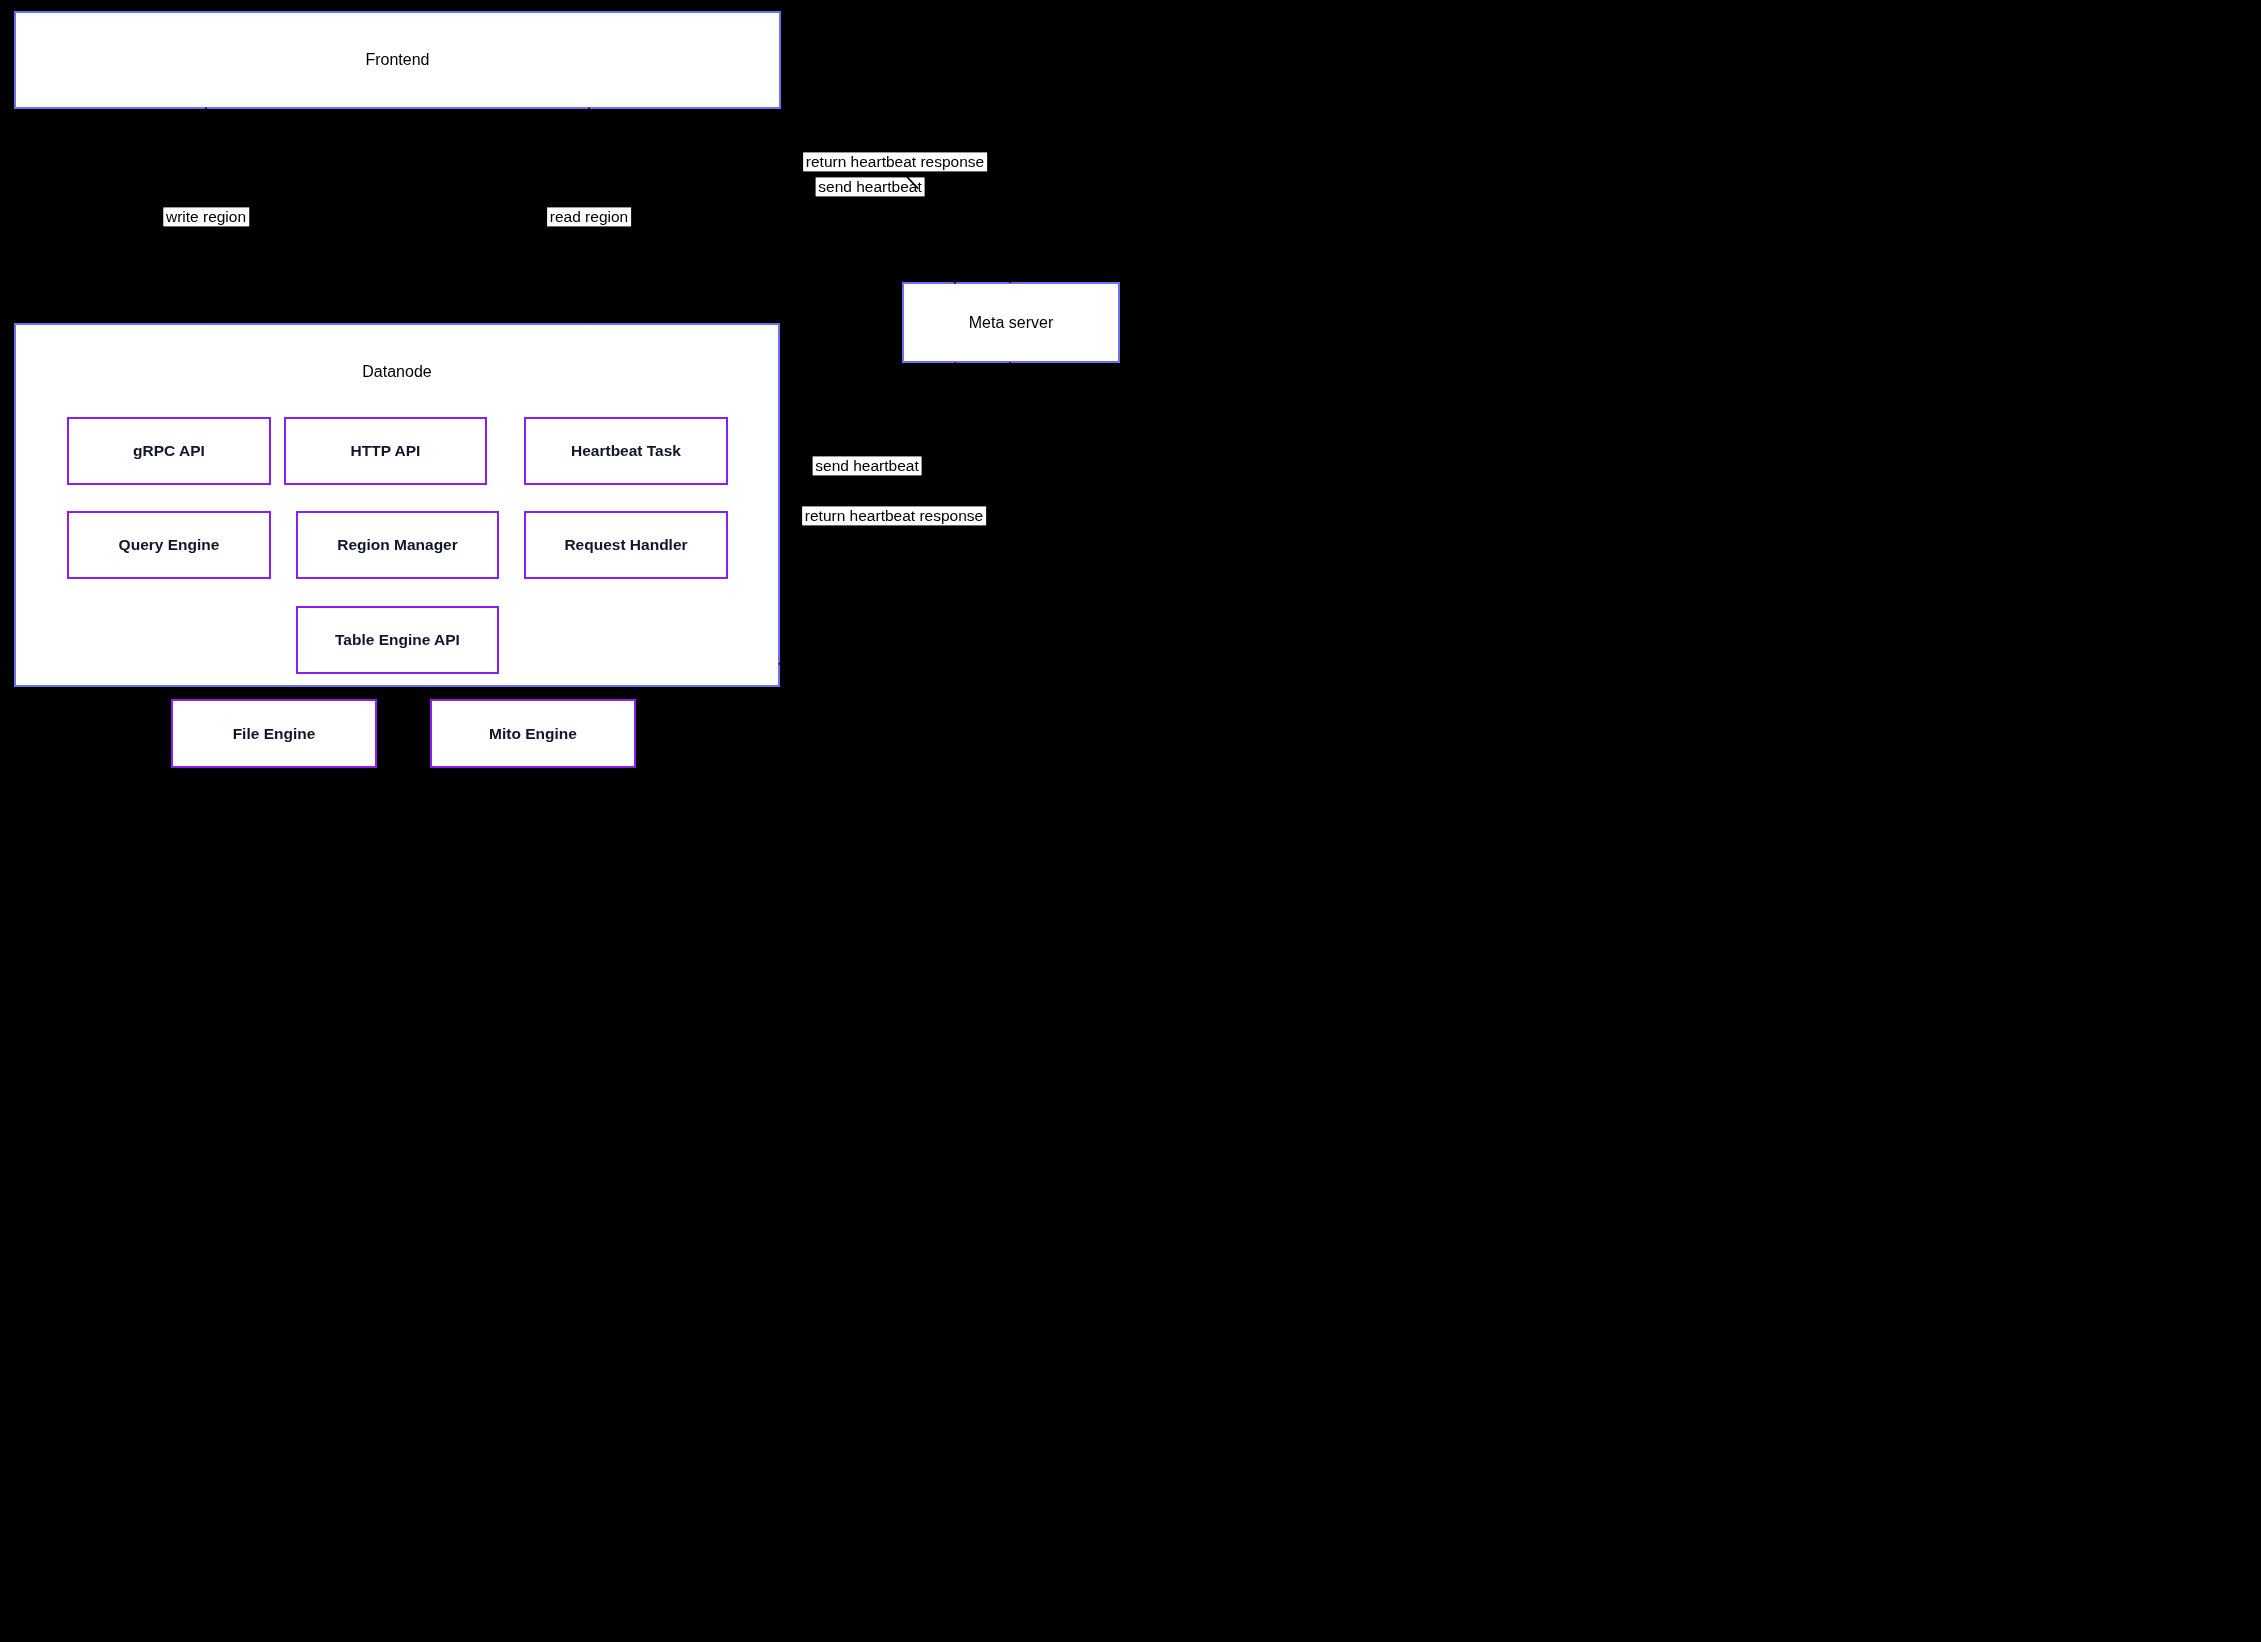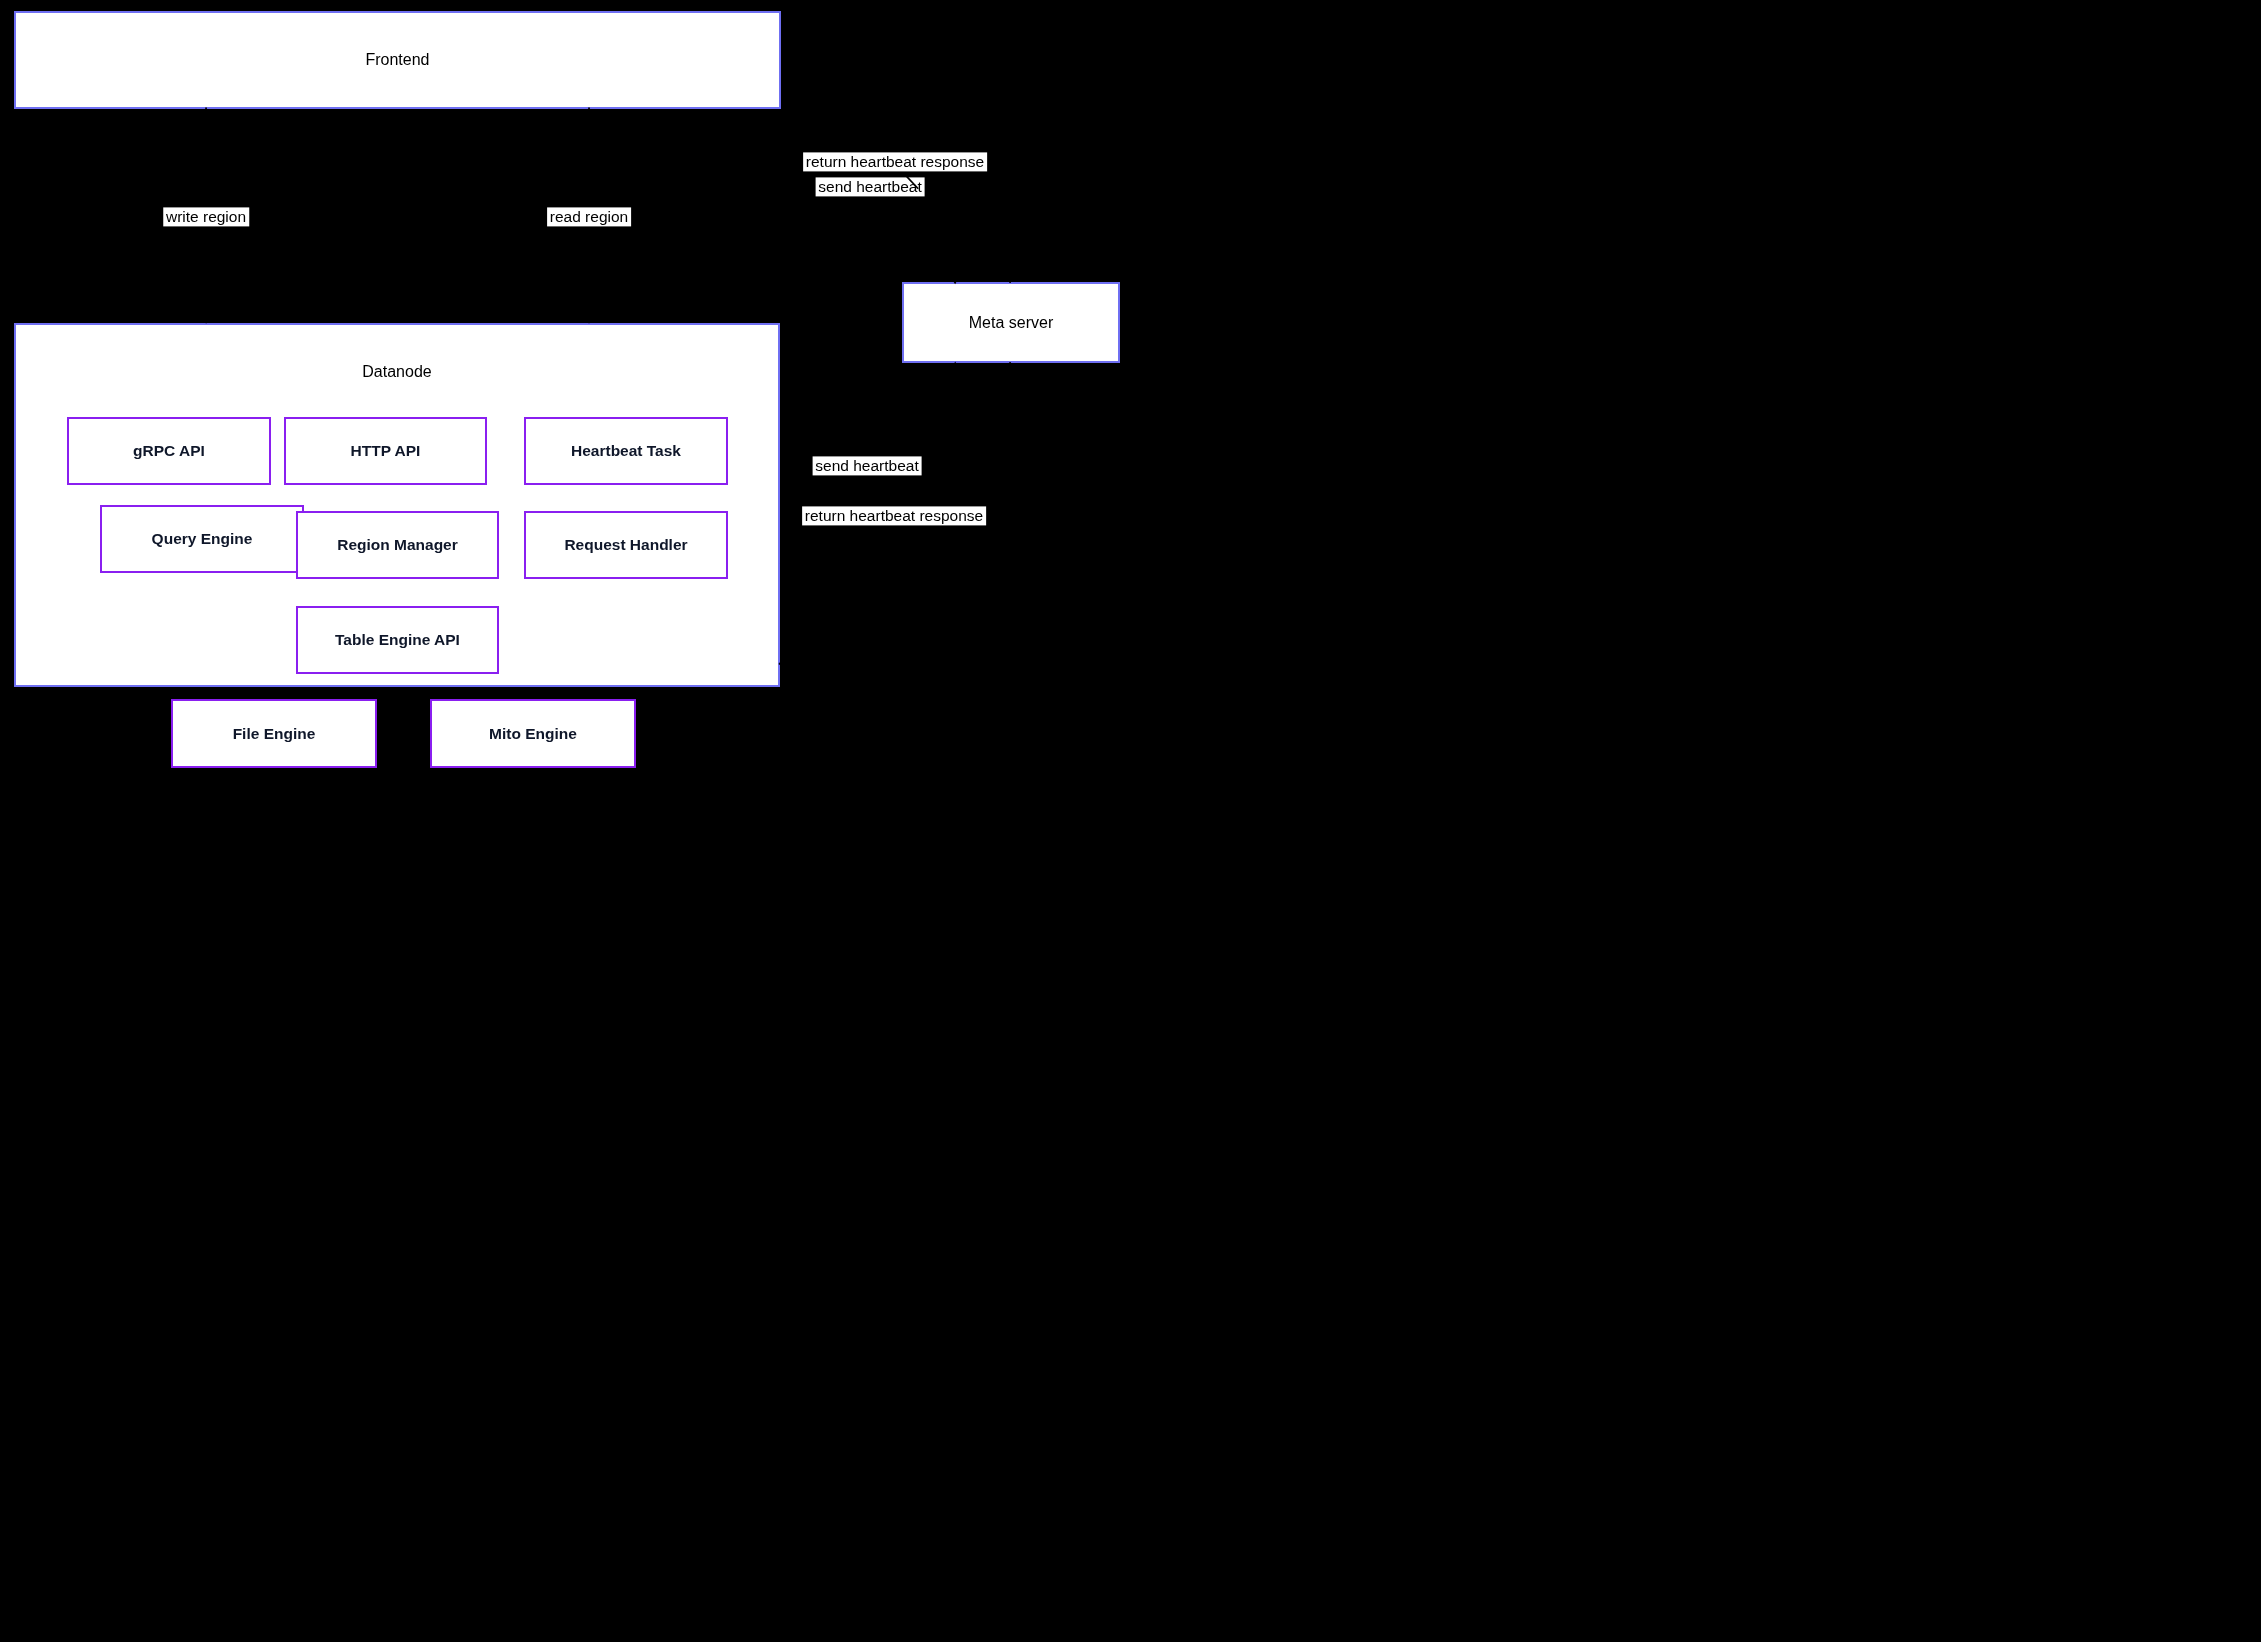--- a/index.html
+++ b/index.html
@@ -64,21 +64,21 @@
     <div class="component" style="left:51px;top:92px;width:204px;height:68px;">
       <span>gRPC API</span>
     </div>
     <div class="component" style="left:268px;top:92px;width:203px;height:68px;">
       <span>HTTP API</span>
     </div>
     <div class="component" style="left:508px;top:92px;width:204px;height:68px;">
       <span>Heartbeat Task</span>
     </div>
 
-    <div class="component" style="left:51px;top:180px;width:204px;height:68px;margin-left:33px;">
+    <div class="component" style="left:51px;top:186px;width:204px;height:68px;">
       <span>Query Engine</span>
     </div>
     <div class="component" style="left:280px;top:186px;width:203px;height:68px;">
       <span>Region Manager</span>
     </div>
     <div class="component" style="left:508px;top:186px;width:204px;height:68px;">
       <span>Request Handler</span>
     </div>
 
     <div class="component" style="left:280px;top:281px;width:203px;height:68px;">

